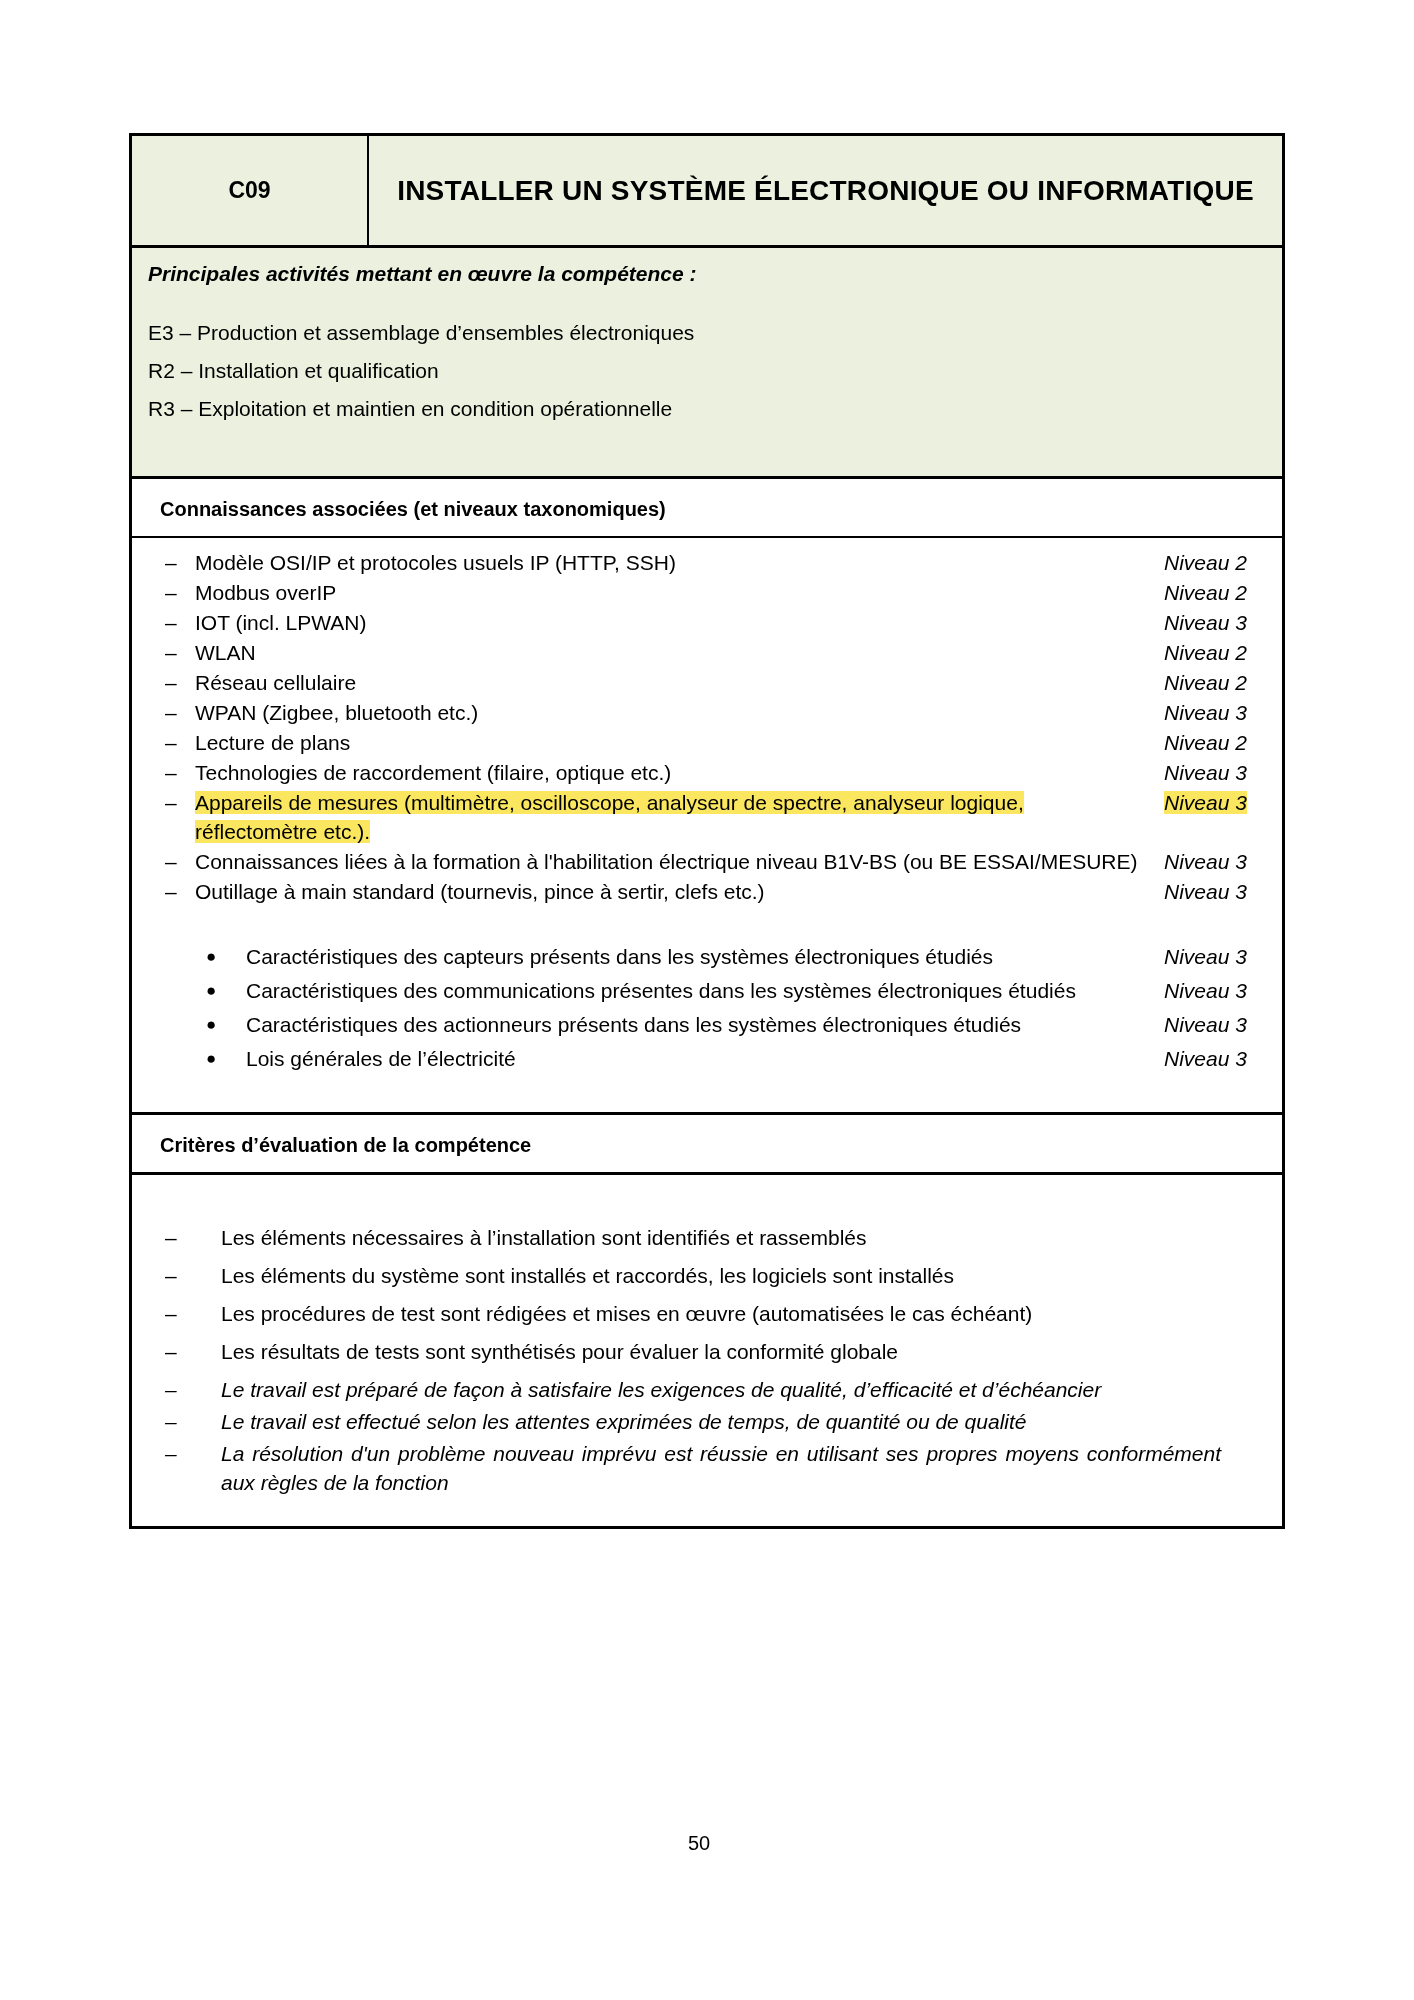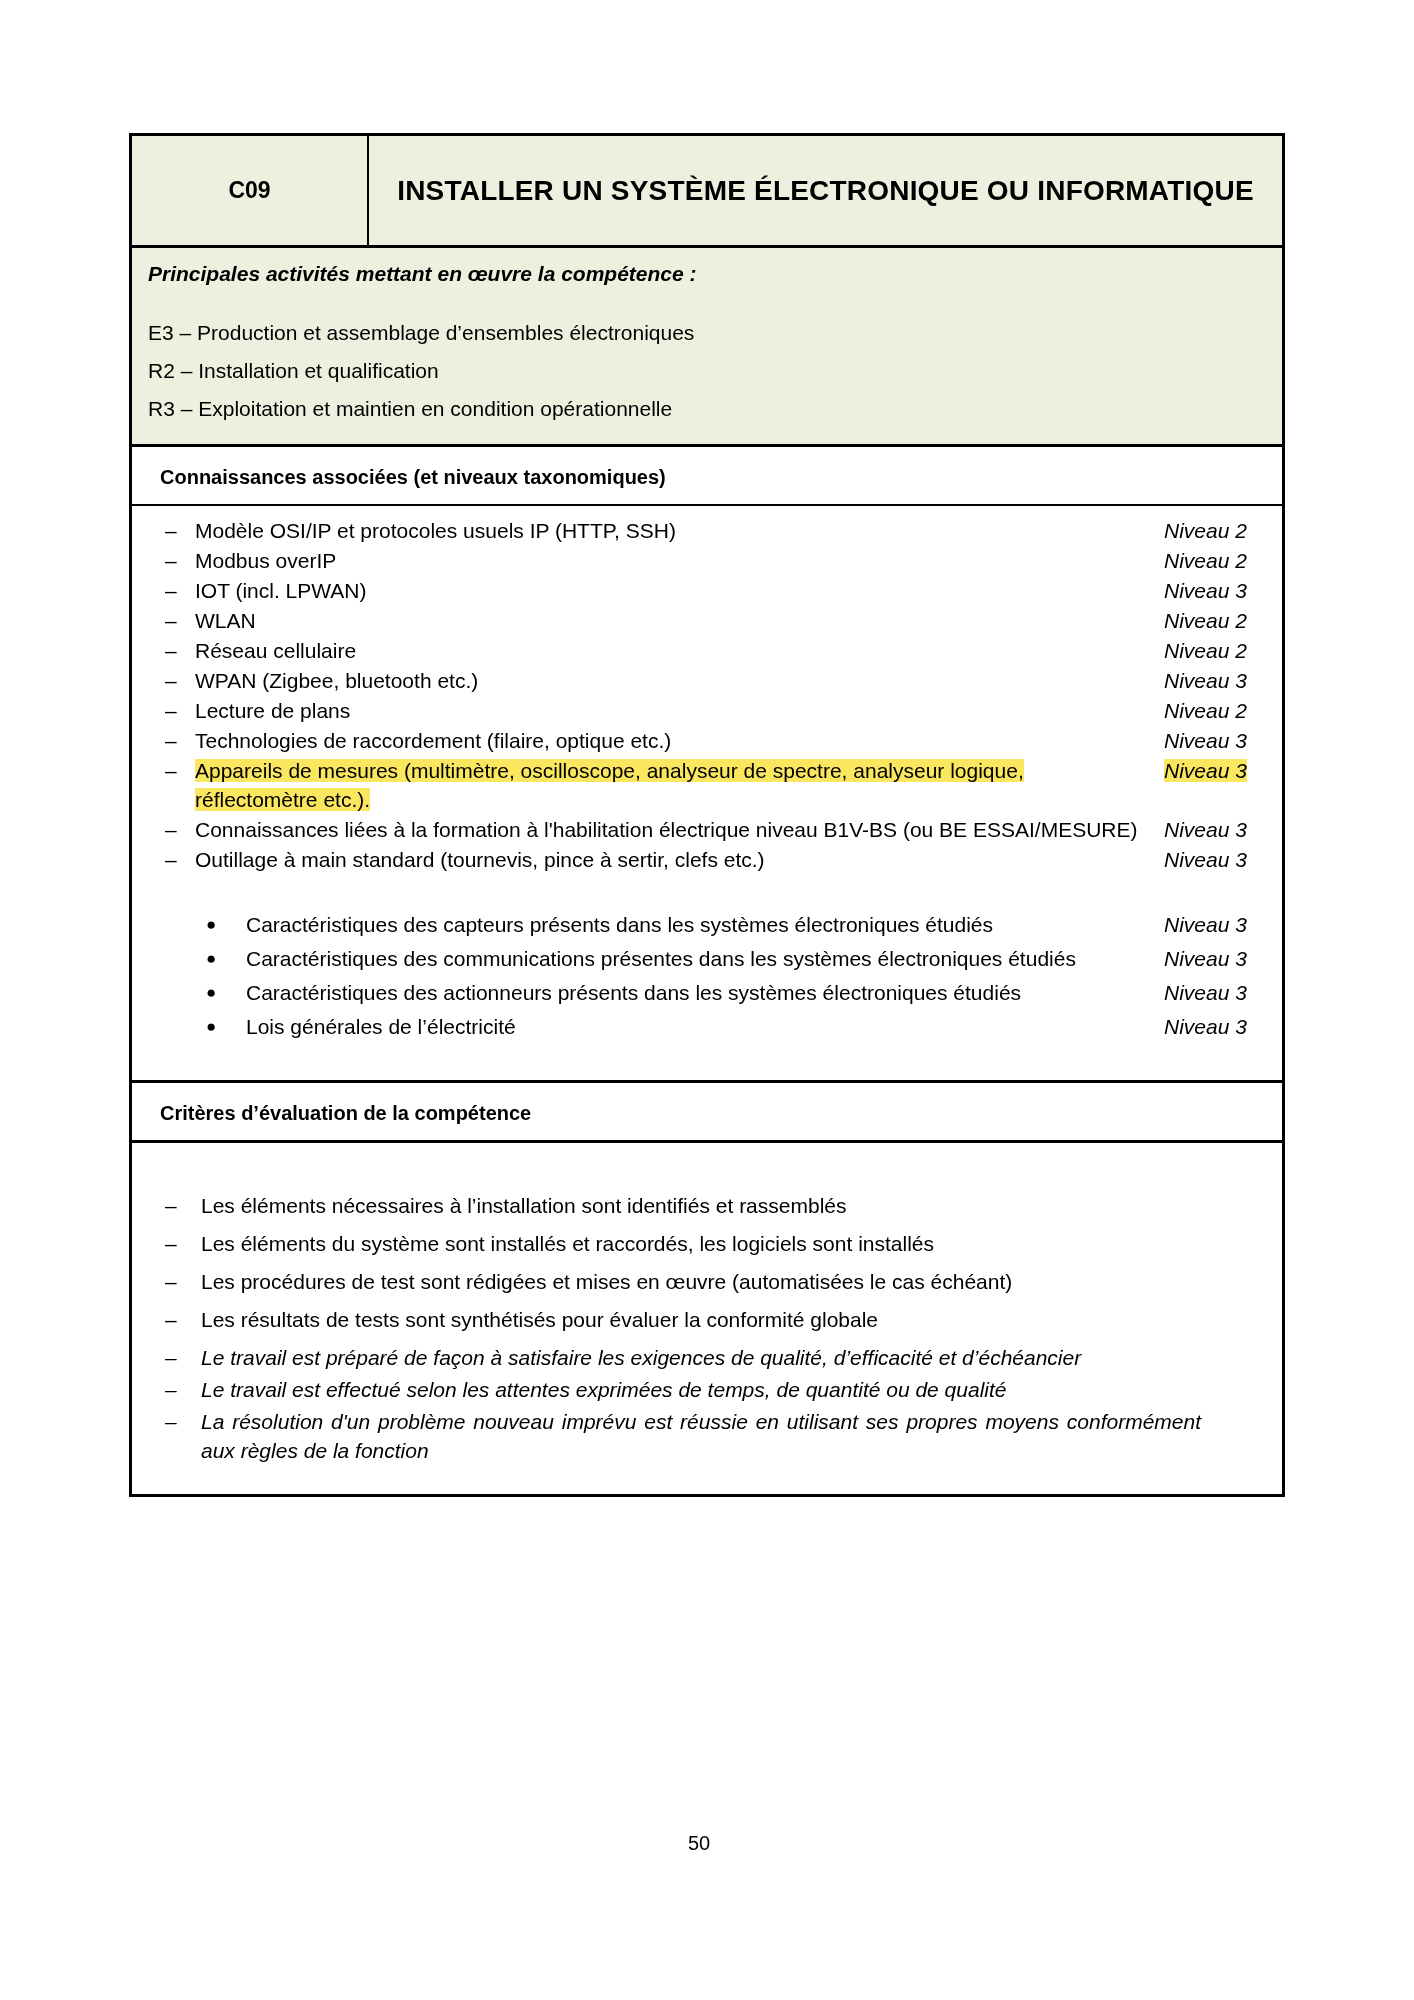--- a/index.html
+++ b/index.html
@@ -23,21 +23,21 @@
     font-weight:bold; font-size:23px;
   }
   .title-cell {
     flex:1; display:flex; align-items:center; justify-content:center;
     font-weight:bold; font-size:28px; letter-spacing:.2px; text-align:center;
   }
 
   
   .activities {
     background:var(--green,#ECF1DF); border-bottom:3px solid var(--border,#000);
-    padding:8px 18px 16px 16px; font-size:21px;
+    padding:8px 18px 48px 16px; font-size:21px;
   }
   .activities .intro { font-weight:bold; font-style:italic; line-height:36px; margin-bottom:22px; }
   .activity-line { line-height:38px; }
 
   
   .sec-heading {
     font-weight:bold; font-size:20px; background:#fff;
     padding:19px 18px 15px 28px; border-bottom:2px solid var(--border,#000);
   }
   .sec-heading.crit { border-bottom:3px solid var(--border,#000); }
@@ -52,21 +52,21 @@
   .bullet-block .k-item { padding-left:41px; margin-bottom:5px; }
   .bullet-block .k-marker { width:40px; font-size:17px; line-height:29px; }
   .bullet-block .k-text { width:860px; }
   .justify { text-align:justify; }
   .hl { background:var(--hl,#FBE75F); }
 
   
   .criteria { padding:48px 14px 26px 33px; font-size:21px; }
   .c-item { display:flex; align-items:flex-start; line-height:29px; margin-bottom:9px; }
   .c-marker { width:36px; flex:none; }
-  .c-text { width:1000px; flex:none; }
+  .c-text { width:1000px; flex:none;margin-left:20px; }
   .italic-block { margin-top:8px; font-style:italic; }
   .italic-block .c-item { margin-bottom:3px; }
 
   .page-number {
     position:absolute; left:0; right:28px; top:1832px;
     text-align:center; font-size:20px;margin-left:12px;
   }
 </style>
 </head>
 <body>

